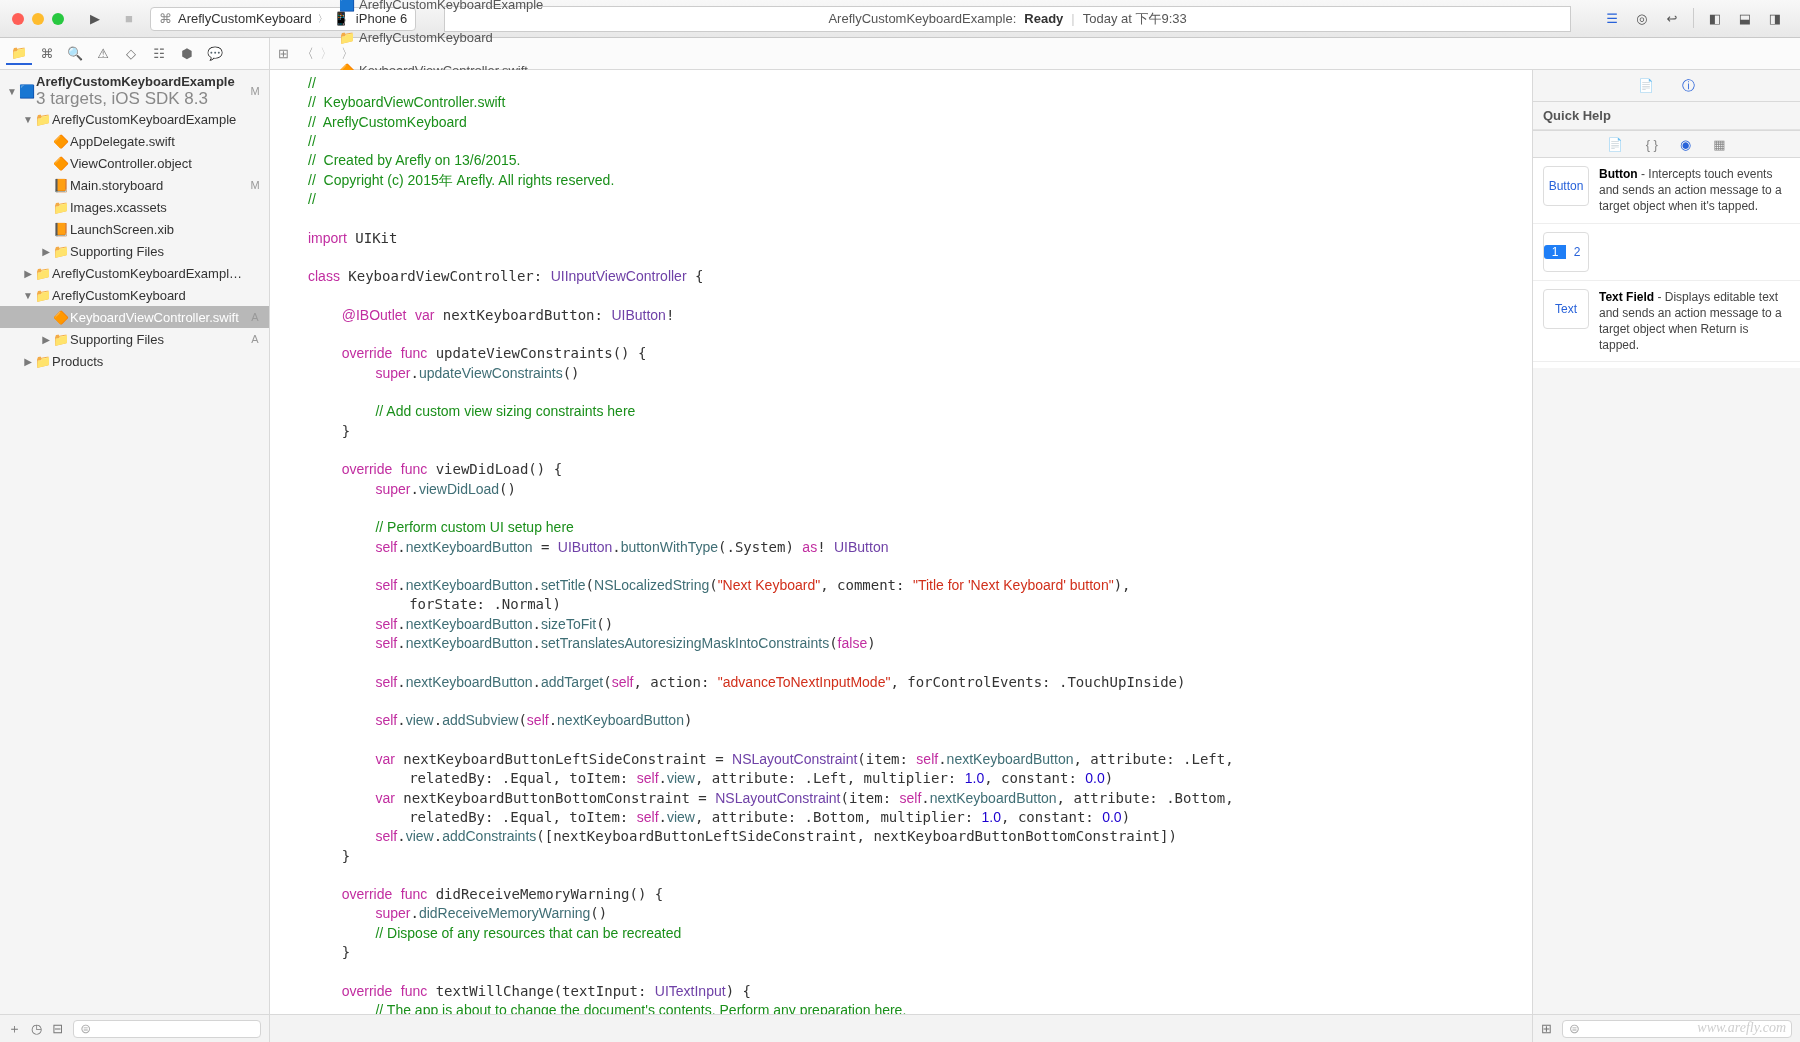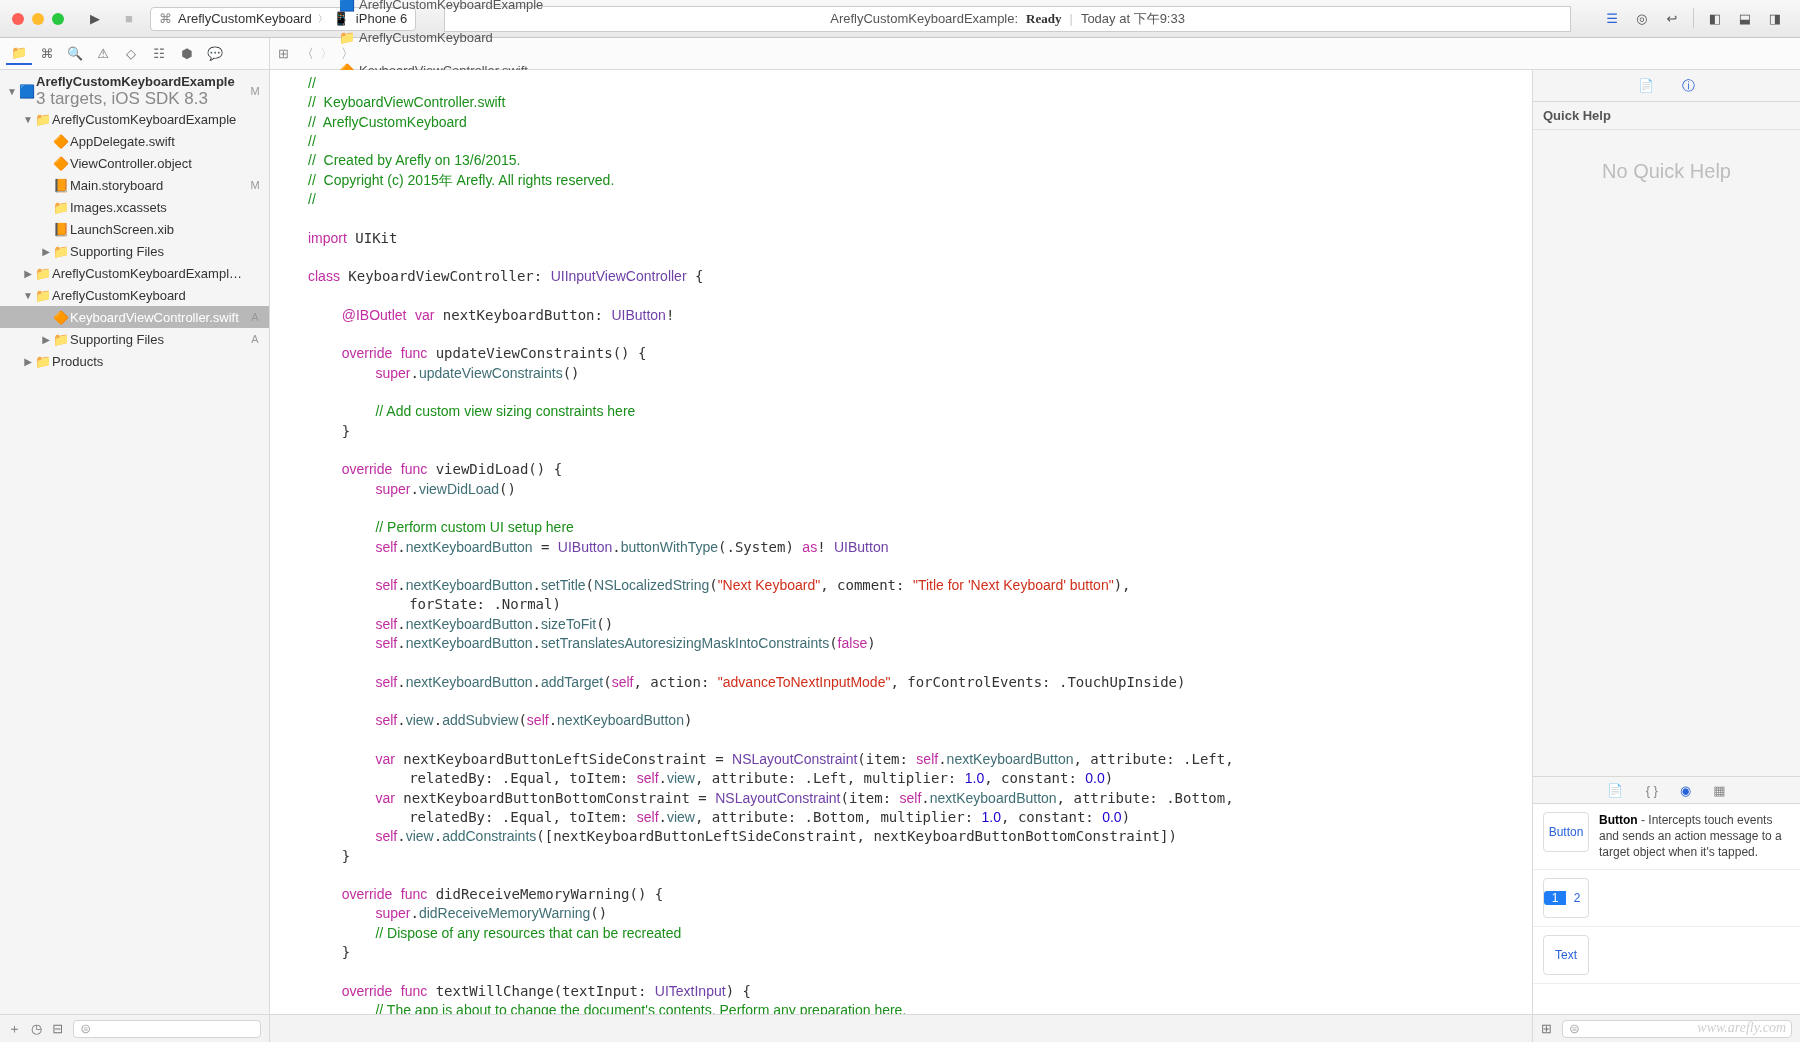--- a/index.html
+++ b/index.html
@@ -6,21 +6,21 @@
 body { width: 1800px; height: 1042px; background: #ececec; overflow: hidden; font-size: 13px; color: #333; }
 .titlebar { height: 38px; background: linear-gradient(#f8f8f8,#e8e8e8); border-bottom: 1px solid #c9c9c9; display: flex; align-items: center; padding: 0 12px; gap: 8px; }
 .traffic { display: flex; gap: 8px; margin-right: 10px; }
 .tl { width: 12px; height: 12px; border-radius: 50%; }
 .tl.r { background:#ff5f57; } .tl.y { background:#febc2e; } .tl.g { background:#28c840; }
 .tb-btn { width: 26px; height: 22px; display:flex; align-items:center; justify-content:center; color:#555; }
 .tb-sep { width:1px; height:20px; background:#ccc; margin:0 4px;}
 .scheme { display:flex; align-items:center; background:#fff; border:1px solid #ccc; border-radius:4px; height:24px; padding:0 8px; gap:6px; }
 .scheme .chev{ color:#888; font-size:10px; }
 .status { flex:1; margin:0 20px; background:#fff; border:1px solid #ccc; border-radius:0; height:26px; display:flex; align-items:center; justify-content:center; gap:8px; color:#555; }
-.status b{ color:#333; font-weight:600;font-family:Liberation Serif, serif;}
+.status b{ color:#333; font-weight:600;}
 .right-tb { display:flex; gap:4px; }
 .toolbar2 { height:32px; background:#fbfbfb; border-bottom:1px solid #d9d9d9; display:flex; align-items:stretch;}
 .nav-left{ width:270px; display:flex; align-items:center; gap:2px; padding:0 6px; border-right:1px solid #d9d9d9;}
 .nav-left .ico{ width:26px; height:22px; display:flex; align-items:center; justify-content:center; color:#6b6b6b;}
 .nav-left .ico.active{ color:#2862d9; border-bottom:2px solid #2862d9;}
 .jump{ flex:1; display:flex; align-items:center; padding:0 8px; gap:6px; color:#555;}
 .jump .chev{ color:#999; margin:0 2px;}
 .jump .seg{ display:flex; align-items:center; gap:4px;}
 .main { display:flex; height: calc(100% - 70px - 28px); }
 .sidebar { width:270px; background:#f5f5f5; border-right:1px solid #d9d9d9; overflow-y:auto; font-size:13px;}
@@ -269,40 +269,40 @@
          proxy = . ! 
          proxy. == .Dark {
 </pre>
   </div>
   <div class="inspector">
     <div class="insp-tabs">
       <span>📄</span>
       <span class="act">ⓘ</span>
     </div>
     <div class="qh-title">Quick Help</div>
-    <div class="qh-body">No Quick Help</div>
     <div class="lib-tabs">
       <span>📄</span>
       <span>{ }</span>
       <span class="act">◉</span>
       <span>▦</span>
     </div>
     <div class="lib" id="lib">
         <div class="lib-row">
           <div class="lib-thumb btn">Button</div>
           <div class="lib-desc"><b>Button</b> - Intercepts touch events and sends an action message to a target object when it's tapped.</div>
         </div>
         <div class="lib-row">
           <div class="lib-thumb seg">
             <span>1</span>
             <span>2</span>
           </div>
         </div>
         <div class="lib-row">
           <div class="lib-thumb btn">Text</div>
+          <div class="lib-desc"><b>Text Field</b> - Displays editable text and sends an action message to a target object when Return is tapped.</div>
         </div>
       </div>
   </div>
 </div>
 
 <div class="bottombar">
   <div class="bb-left">
     <span>＋</span>
     <span>◷</span>
     <span>⊟</span>

